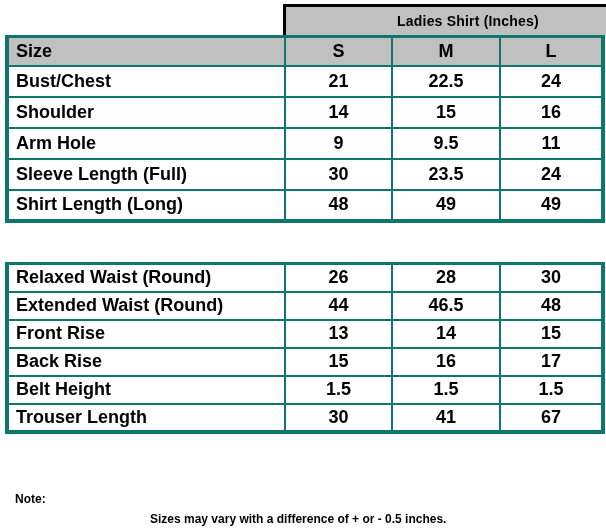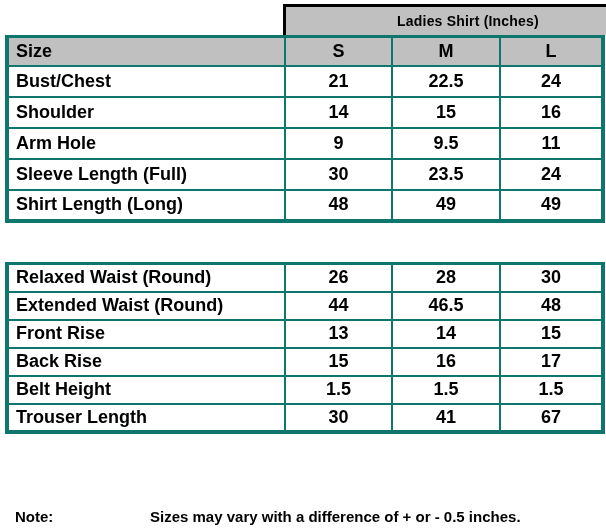--- a/index.html
+++ b/index.html
@@ -51,26 +51,26 @@
   .size-table tr:first-child td { border-top-width: 3px; }
   .size-table tr:last-child td  { border-bottom-width: 4px; }
 
   .size-table td.label-cell { text-align: left; padding-left: 7px; }
   .size-table td.value-cell { text-align: center; }
   .size-table tr.header-row td { background: #c0c0c0; height: 29px; }
 
   .note-line {
     position: absolute;
     left: 15px;
-    top: 508px;
+    top: 492px;
     display: flex;
-    font-size: 15px;
+    font-size: 12px;
   }
   .note-label { width: 135px; }
-  .note-text  { white-space: nowrap; }
+  .note-text  { white-space: nowrap; margin-top: 20px; }
 </style>
 </head>
 <body>
 
 <div class="page">
 
   <div class="table-block shirt-block">
     <div class="table-title">Ladies Shirt (Inches)</div>
     <table class="size-table">
       <colgroup>

